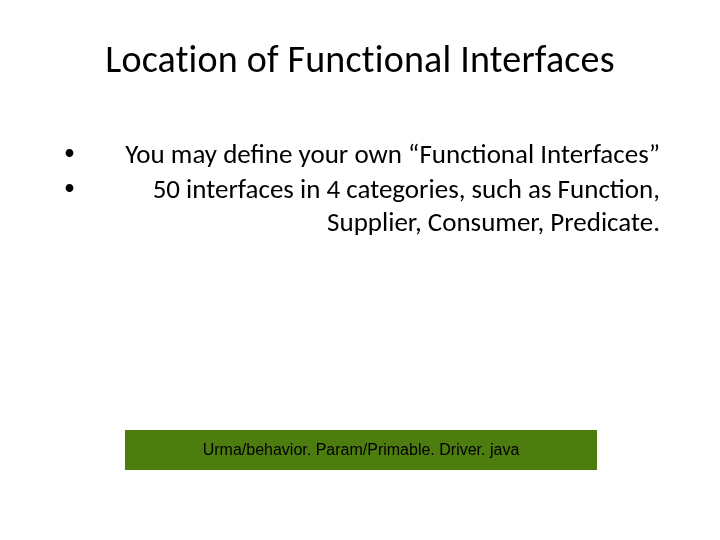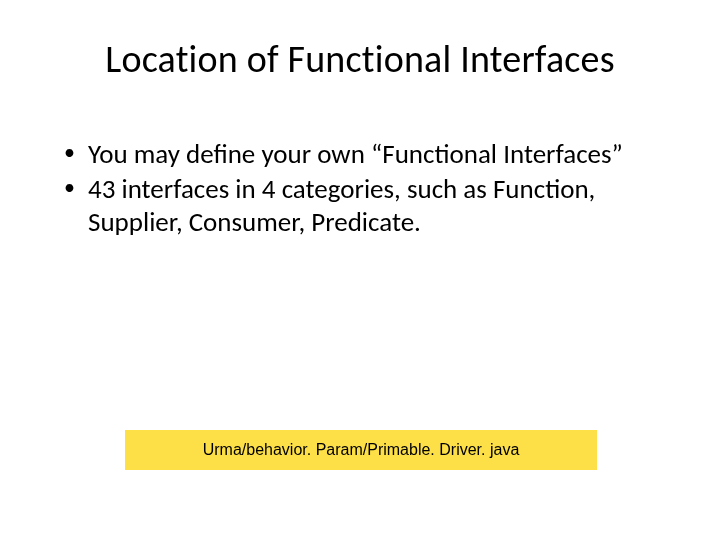--- a/index.html
+++ b/index.html
@@ -1,29 +1,29 @@
 <!DOCTYPE html>
 <html><head>
 <meta charset="utf-8">
 <style>
   * { margin: 0; padding: 0; box-sizing: border-box; }
   html, body { width: 720px; height: 540px; background: #ffffff; font-family: Calibri, "Segoe UI", Arial, sans-serif; color: #000; }
   .slide { width: 720px; height: 540px; position: relative; padding: 30px 60px 0 60px; }
   .title { font-size: 38px; font-weight: 400; text-align: center; margin-top: 6px; margin-bottom: 56px; letter-spacing: 0.2px; }
-  .bullets { list-style: none; padding-left: 4px; }
+  .bullets { list-style: none; padding-left: 4px; text-align: right; }
   .bullets li { font-size: 27px; line-height: 1.22; margin-bottom: 2px; padding-left: 24px; position: relative; }
   .bullets li::before { content: "•"; position: absolute; left: 0; top: 0; font-size: 22px; line-height: 1.4; }
-  .code-ref { position: absolute; left: 125px; top: 430px; width: 472px; height: 40px; background: #fde047; display: flex; align-items: center; justify-content: center; }
+  .code-ref { position: absolute; left: 125px; top: 430px; width: 472px; height: 40px; background: #4d7c0f; display: flex; align-items: center; justify-content: center; }
   .code-ref span { color: #000; font-family: Arial, sans-serif; font-size: 16px; }
 </style>
 </head>
 <body>
 
 <div class="slide">
   <h1 class="title">Location of Functional Interfaces</h1>
   <ul class="bullets">
     <li>You may define your own “Functional Interfaces”</li>
-    <li>43 interfaces in 4 categories, such as Function, Supplier, Consumer, Predicate.</li>
+    <li>50 interfaces in 4 categories, such as Function, Supplier, Consumer, Predicate.</li>
   </ul>
   <div class="code-ref">
     <span>Urma/behavior. Param/Primable. Driver. java</span>
   </div>
 </div>
 
 </body></html>

